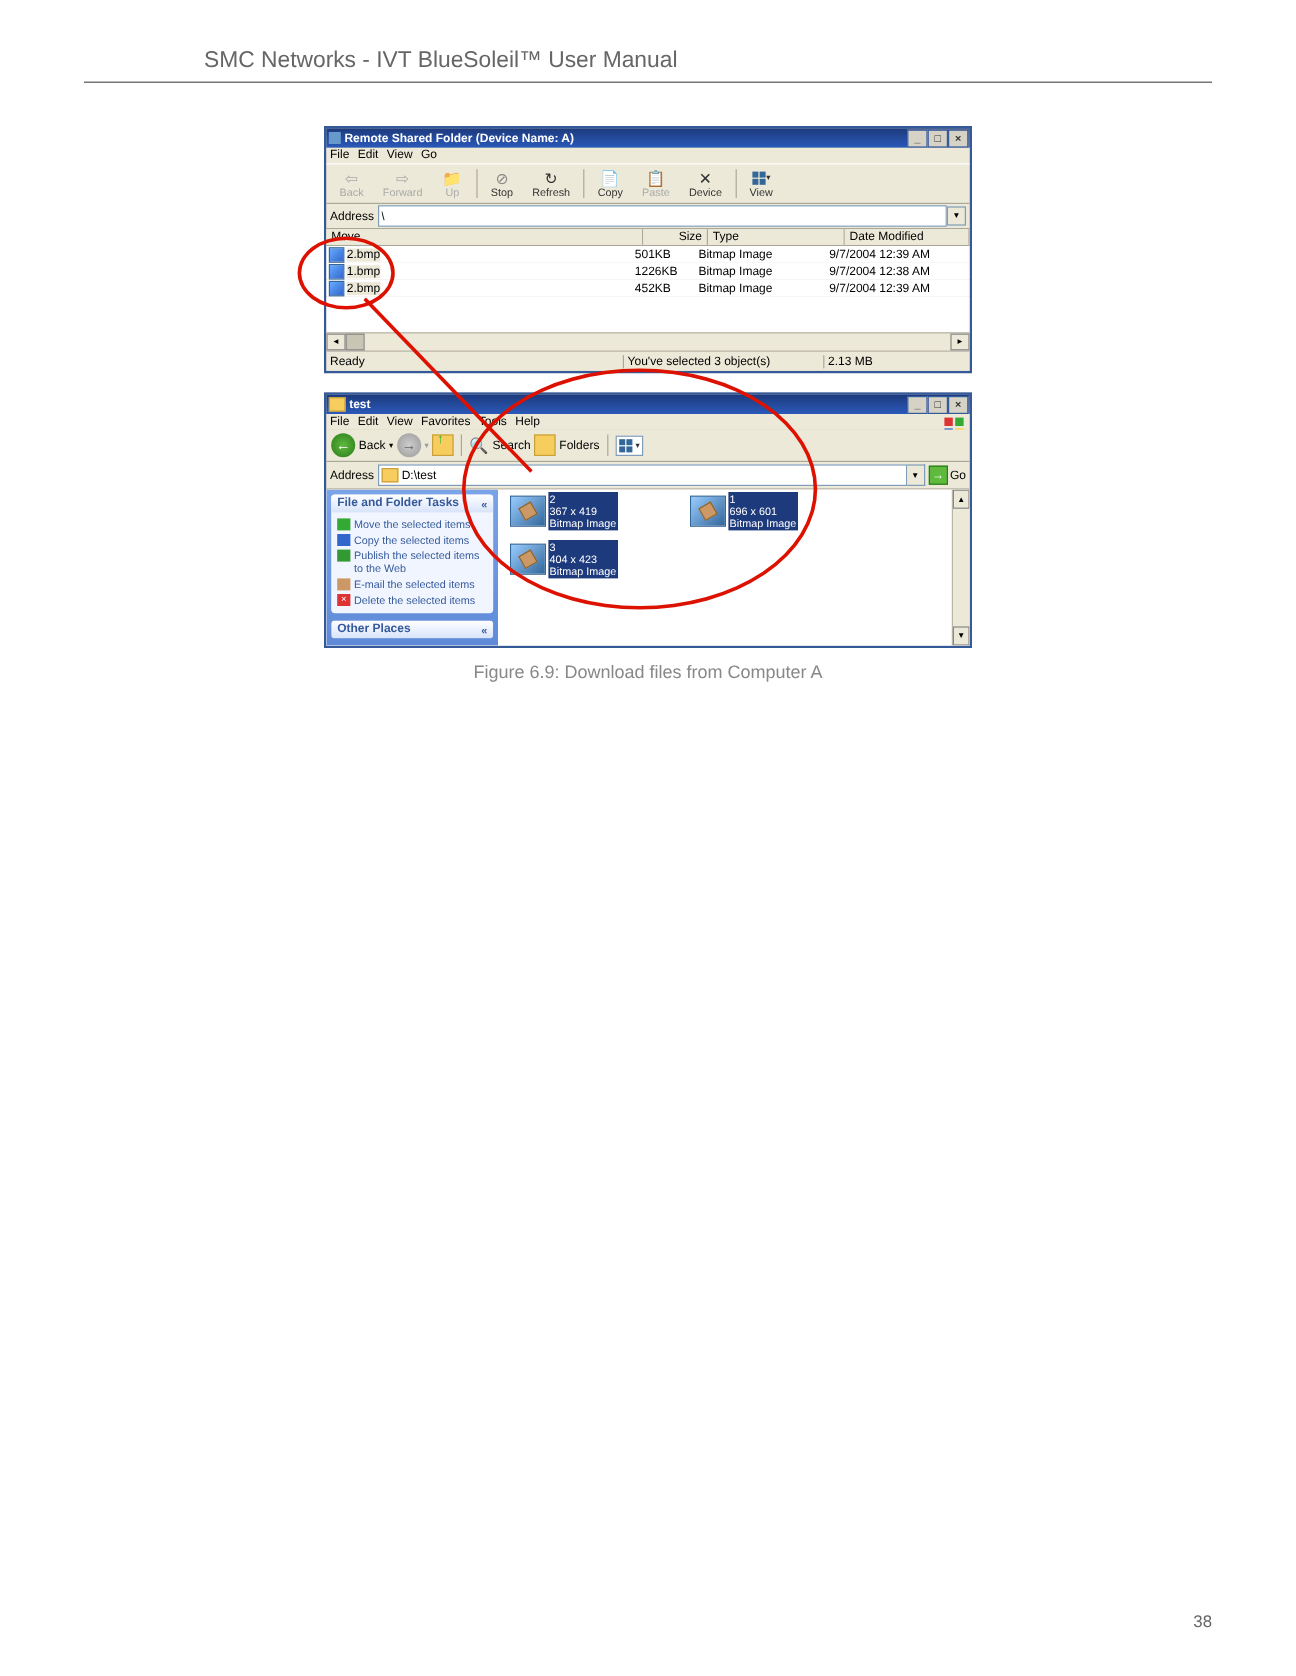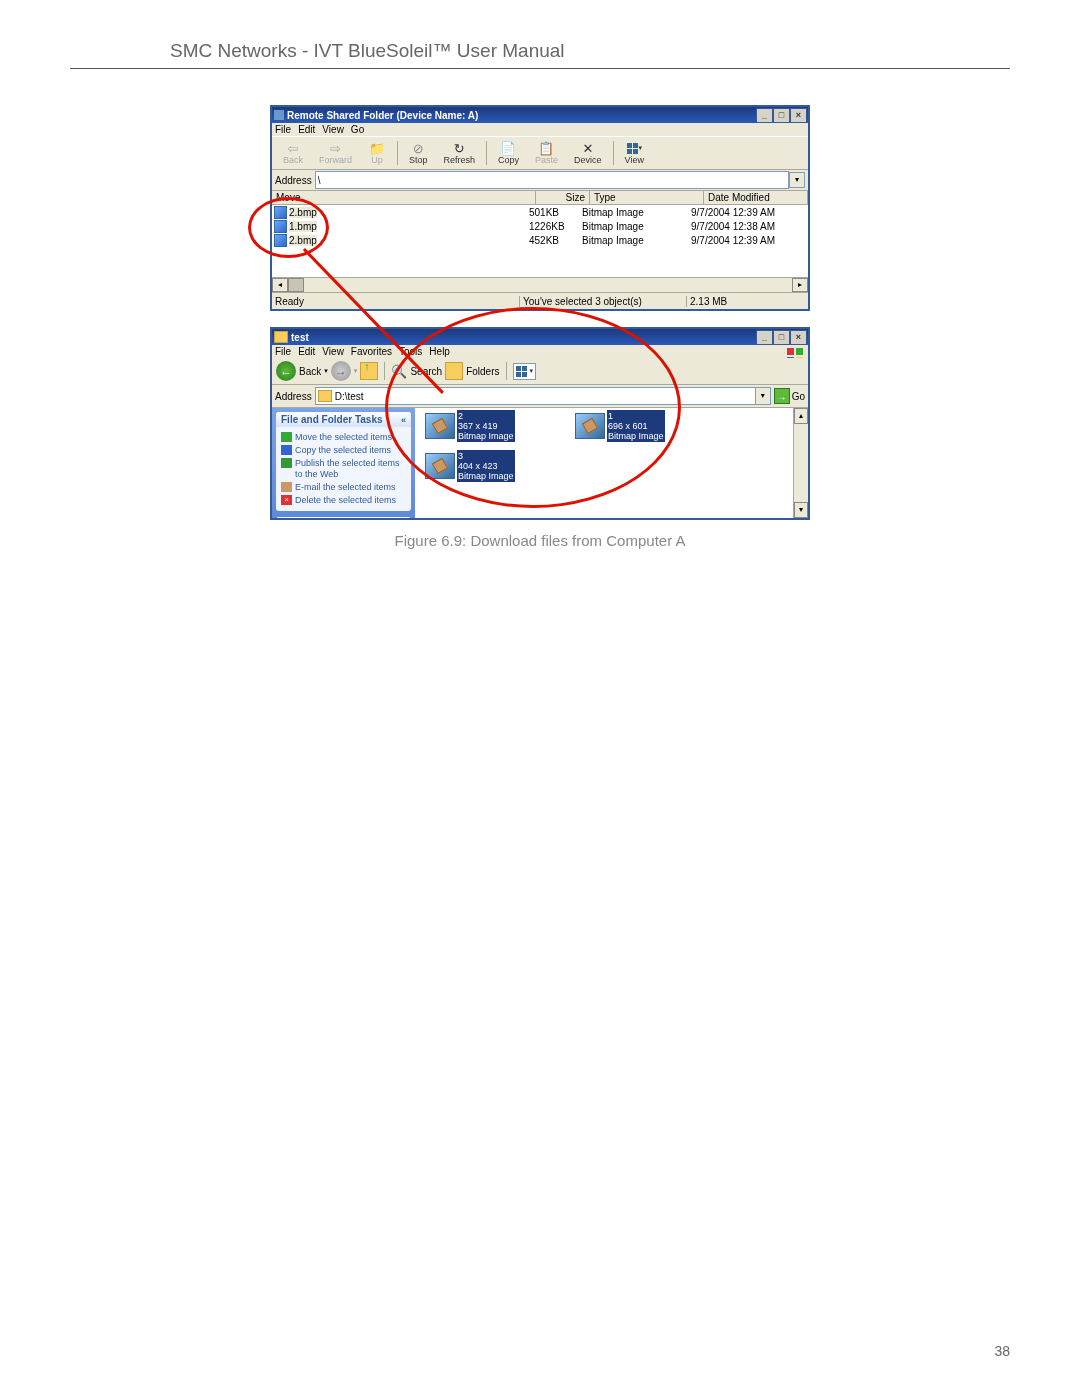--- a/index.html
+++ b/index.html
@@ -111,21 +111,21 @@
   .back-btn{background:radial-gradient(#5eb93d,#2a7a19)}
   .fwd-btn{background:radial-gradient(#ccc,#999)}
   .yellow-sq{width:16px;height:16px;background:#f7cd5e;border:1px solid #c9a13a;display:inline-block}
   .toolbar2 .lbl{font-size:10px}
   .win2-logo{position:absolute;right:4px;top:2px;width:18px;height:18px}
   .addr2{background:#ece9d8;display:flex;align-items:center;padding:2px 3px;border-bottom:1px solid #aca899}
   .addr2 .box{flex:1;display:flex;align-items:center;background:#fff;border:1px solid #7f9db9;height:16px;padding-left:2px;gap:3px}
   .addr2 .dd{width:14px;height:16px;border:1px solid #7f9db9;background:#ece9d8;text-align:center;line-height:16px;font-size:8px;border-left:none}
   .addr2 .go{display:flex;align-items:center;gap:2px;margin-left:3px;font-size:10px}
   .go-arrow{width:14px;height:14px;background:#5eb93d;color:#fff;display:inline-flex;align-items:center;justify-content:center;font-size:10px;border:1px solid #2a7a19}
-  .body2{display:flex;background:#fff;height:110px;position:relative;overflow:hidden}
+  .body2{display:flex;background:#fff;height:130px;position:relative;overflow:hidden}
   .tasks{width:135px;background:linear-gradient(#7ba3e8,#5e8ad8);padding:4px 4px;font-size:10px}
   .task-panel{background:#f0f5ff;border-radius:3px;margin-bottom:6px;overflow:hidden}
   .task-hdr{background:linear-gradient(#fff,#d8e3fa);padding:2px 5px;font-weight:bold;color:#355a9a;display:flex;justify-content:space-between;align-items:center}
   .task-body{padding:3px 5px}
   .task-item{display:flex;gap:3px;align-items:flex-start;margin:2px 0;color:#355a9a;font-size:9px;line-height:11px}
   .task-ico{width:11px;height:10px;display:inline-block;flex-shrink:0}
   .content2{flex:1;background:#fff;position:relative;padding:4px}
   .vscroll{width:14px;background:#ece9d8;border-left:1px solid #aca899;display:flex;flex-direction:column}
   .vscroll .arrow{height:14px;border:1px solid #888;background:#ece9d8;text-align:center;font-size:8px;line-height:14px}
   .vscroll .track{flex:1}

